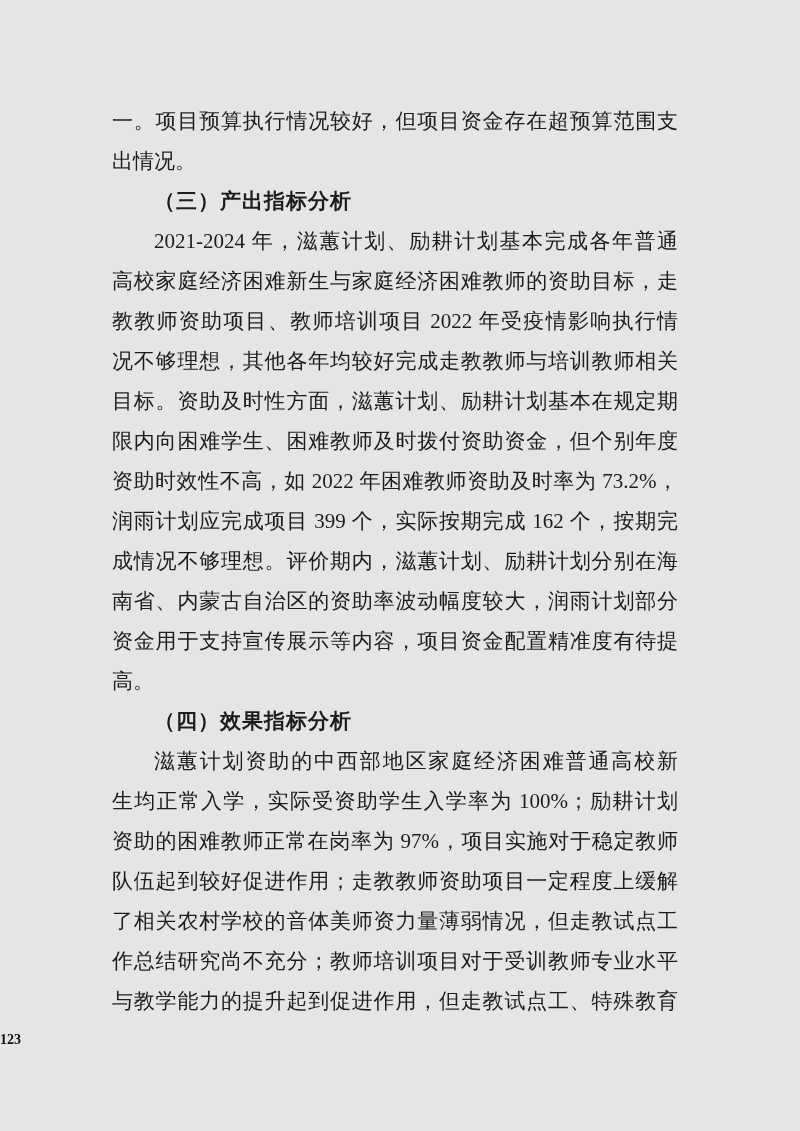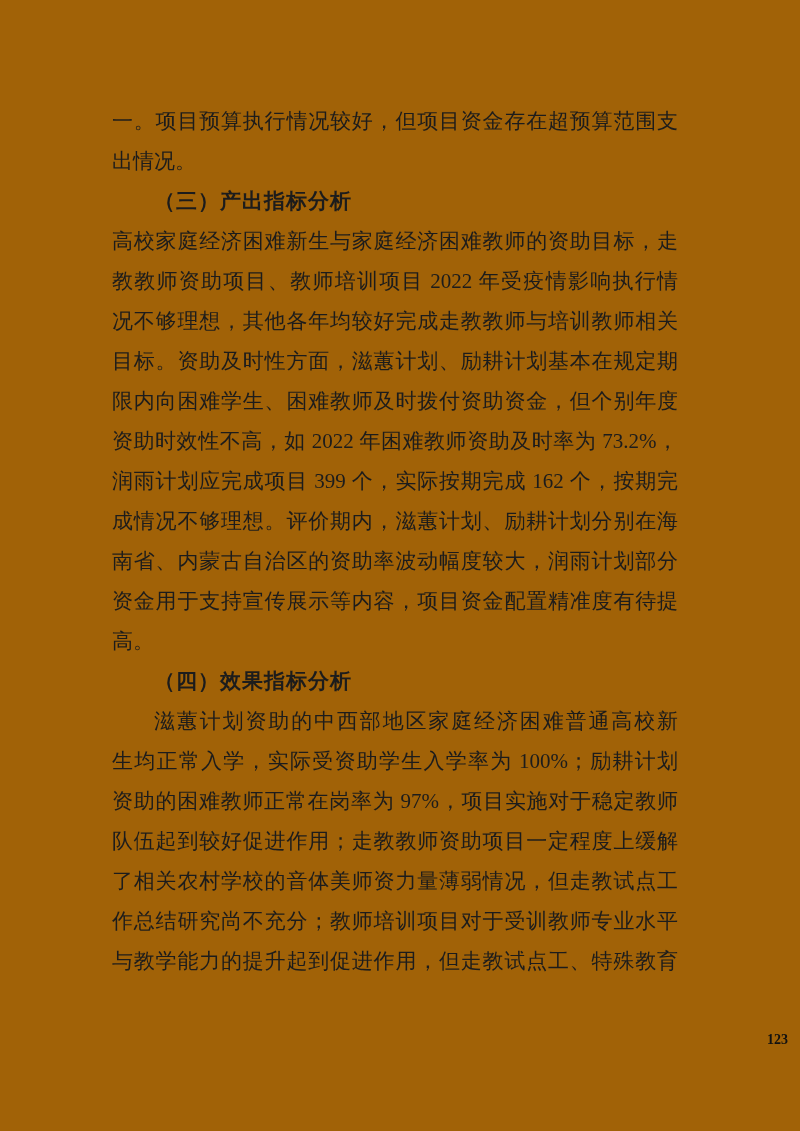--- a/index.html
+++ b/index.html
@@ -4,21 +4,21 @@
 <style>
   html, body {
     margin: 0;
     padding: 0;
     background: #ffffff;
   }
   .page {
     position: relative;
     width: 800px;
     height: 1131px;
-    background: #a16207;
+    background: #e5e5e5;
     overflow: hidden;
     font-family: "Liberation Serif", "DejaVu Serif", serif;
   }
   .text-column {
     position: absolute;
     left: 112px;
     top: 101px;
     width: 566px;
   }
   .doc-line {
@@ -44,37 +44,38 @@
     text-align: right;
     text-align-last: left;
     font-style: normal;
     letter-spacing: 1px;
   }
   .page-footer {
     position: absolute;
     left: 0;
     right: 12px;
     top: 1030px;
-    text-align: right;
+    text-align: left;
   }
   .page-number {
     font-family: "Liberation Serif", "DejaVu Serif", serif;
     font-size: 14px;
     font-weight: 700;
     color: #111111;
   }
 </style>
 </head>
 <body>
 
 <div class="page">
   <div class="text-column" id="doc-body">
       <div class="doc-line">一。项目预算执行情况较好，但项目资金存在超预算范围支</div>
       <div class="doc-line end">出情况。</div>
       <div class="doc-line heading">（三）产出指标分析</div>
+      <div class="doc-line indent">2021-2024 年，滋蕙计划、励耕计划基本完成各年普通</div>
       <div class="doc-line">高校家庭经济困难新生与家庭经济困难教师的资助目标，走</div>
       <div class="doc-line">教教师资助项目、教师培训项目 2022 年受疫情影响执行情</div>
       <div class="doc-line">况不够理想，其他各年均较好完成走教教师与培训教师相关</div>
       <div class="doc-line">目标。资助及时性方面，滋蕙计划、励耕计划基本在规定期</div>
       <div class="doc-line">限内向困难学生、困难教师及时拨付资助资金，但个别年度</div>
       <div class="doc-line">资助时效性不高，如 2022 年困难教师资助及时率为 73.2%，</div>
       <div class="doc-line">润雨计划应完成项目 399 个，实际按期完成 162 个，按期完</div>
       <div class="doc-line">成情况不够理想。评价期内，滋蕙计划、励耕计划分别在海</div>
       <div class="doc-line">南省、内蒙古自治区的资助率波动幅度较大，润雨计划部分</div>
       <div class="doc-line">资金用于支持宣传展示等内容，项目资金配置精准度有待提</div>

